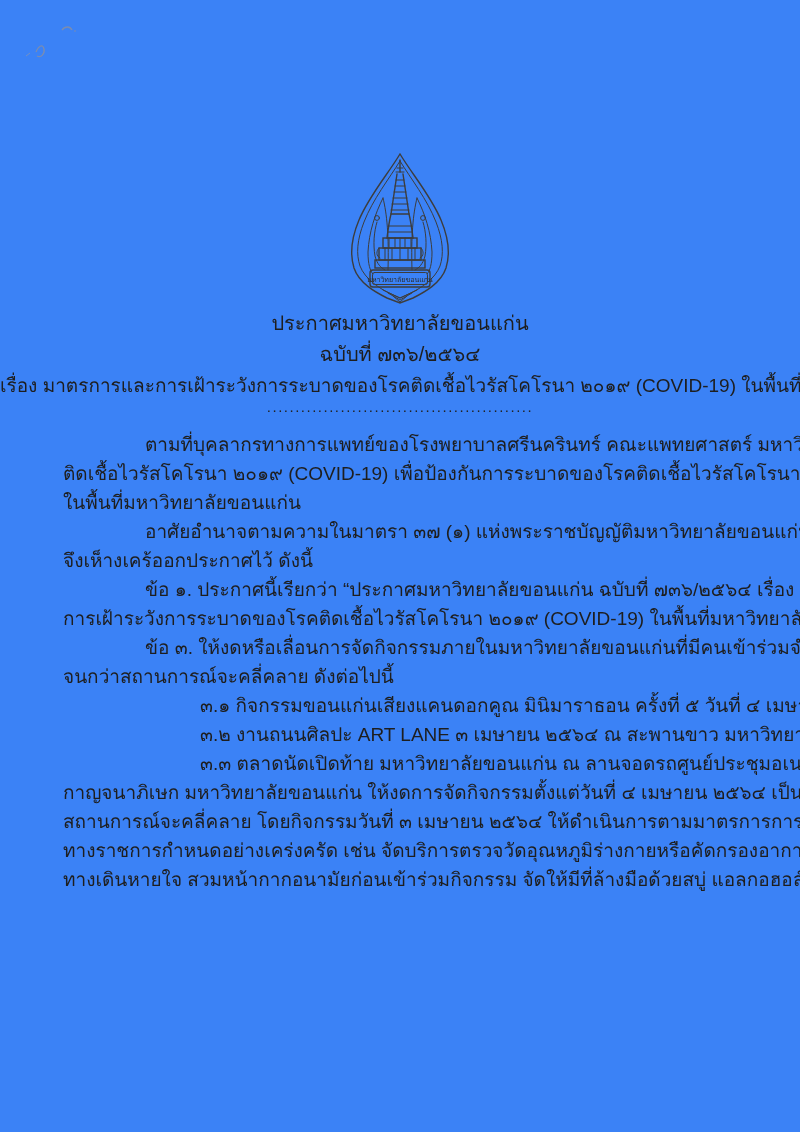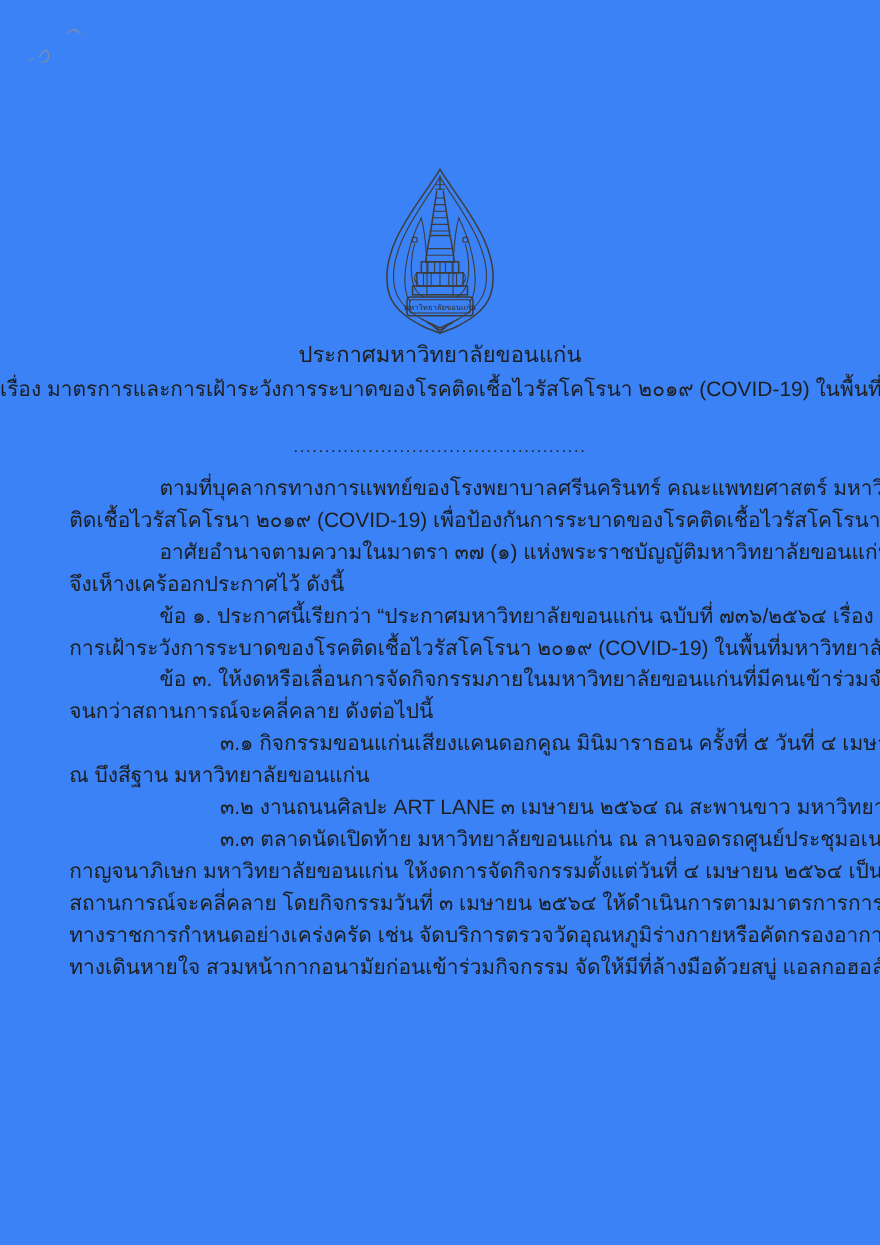--- a/index.html
+++ b/index.html
@@ -105,36 +105,37 @@
       <rect x="45" y="118" width="60" height="17" rx="3"></rect>
       <rect class="thin" x="47.5" y="120.5" width="55" height="12" rx="2"></rect>
       <text x="75" y="130" text-anchor="middle">มหาวิทยาลัยขอนแก่น</text>
 
       <path class="thin" d="M58,138 L75,146 L92,138 M63,141 L75,148 L87,141 M68,144 L75,150 L82,144"></path>
     </svg>
   </div>
 
   <div class="header">
     <div>ประกาศมหาวิทยาลัยขอนแก่น</div>
+    <div>ฉบับที่ ๗๓๖/๒๕๖๔</div>
     <div class="subject">เรื่อง  มาตรการและการเฝ้าระวังการระบาดของโรคติดเชื้อไวรัสโคโรนา ๒๐๑๙ (COVID-19) ในพื้นที่มหาวิทยาลัย</div>
   </div>
 
   <div class="divider">...............................................</div>
 
   <div class="body-text">
       <div class="line first">ตามที่บุคลากรทางการแพทย์ของโรงพยาบาลศรีนครินทร์ คณะแพทยศาสตร์  มหาวิทยาลัยขอนแก่น</div>
       <div class="line none">ติดเชื้อไวรัสโคโรนา ๒๐๑๙ (COVID-19)  เพื่อป้องกันการระบาดของโรคติดเชื้อไวรัสโคโรนา ๒๐๑๙ (COVID-19)</div>
+      <div class="line none">ในพื้นที่มหาวิทยาลัยขอนแก่น</div>
       <div class="line first">อาศัยอำนาจตามความในมาตรา ๓๗ (๑) แห่งพระราชบัญญัติมหาวิทยาลัยขอนแก่น พ.ศ.๒๕๕๘</div>
       <div class="line none">จึงเห็างเคร้ออกประกาศไว้  ดังนี้</div>
       <div class="line first">ข้อ ๑. ประกาศนี้เรียกว่า “ประกาศมหาวิทยาลัยขอนแก่น ฉบับที่ ๗๓๖/๒๕๖๔ เรื่อง มาตรการและ</div>
       <div class="line none">การเฝ้าระวังการระบาดของโรคติดเชื้อไวรัสโคโรนา ๒๐๑๙ (COVID-19) ในพื้นที่มหาวิทยาลัย ”</div>
       <div class="line first">ข้อ ๓. ให้งดหรือเลื่อนการจัดกิจกรรมภายในมหาวิทยาลัยขอนแก่นที่มีคนเข้าร่วมจำนวนมาก</div>
       <div class="line none">จนกว่าสถานการณ์จะคลี่คลาย  ดังต่อไปนี้</div>
       <div class="line sub">๓.๑ กิจกรรมขอนแก่นเสียงแคนดอกคูณ มินิมาราธอน ครั้งที่ ๕ วันที่ ๔ เมษายน ๒๕๖๔</div>
-      <div class="line none">ณ  บึงสีฐาน  มหาวิทยาลัยขอนแก่น</div>
       <div class="line sub">๓.๒ งานถนนศิลปะ  ART LANE ๓ เมษายน ๒๕๖๔  ณ สะพานขาว มหาวิทยาลัยขอนแก่น</div>
       <div class="line sub">๓.๓ ตลาดนัดเปิดท้าย มหาวิทยาลัยขอนแก่น  ณ  ลานจอดรถศูนย์ประชุมอเนกประสงค์</div>
       <div class="line none">กาญจนาภิเษก มหาวิทยาลัยขอนแก่น  ให้งดการจัดกิจกรรมตั้งแต่วันที่ ๔ เมษายน ๒๕๖๔  เป็นต้นไป หรือจนกว่า</div>
       <div class="line none">สถานการณ์จะคลี่คลาย  โดยกิจกรรมวันที่ ๓ เมษายน ๒๕๖๔  ให้ดำเนินการตามมาตรการการป้องกันโรคตามที่</div>
       <div class="line none">ทางราชการกำหนดอย่างเคร่งครัด เช่น  จัดบริการตรวจวัดอุณหภูมิร่างกายหรือคัดกรองอาการป่วยในระบบ</div>
       <div class="line none">ทางเดินหายใจ สวมหน้ากากอนามัยก่อนเข้าร่วมกิจกรรม  จัดให้มีที่ล้างมือด้วยสบู่ แอลกอฮอล์ หรือน้ำยาฆ่าเชื้อ</div>
     </div>
 
 </div>
 

